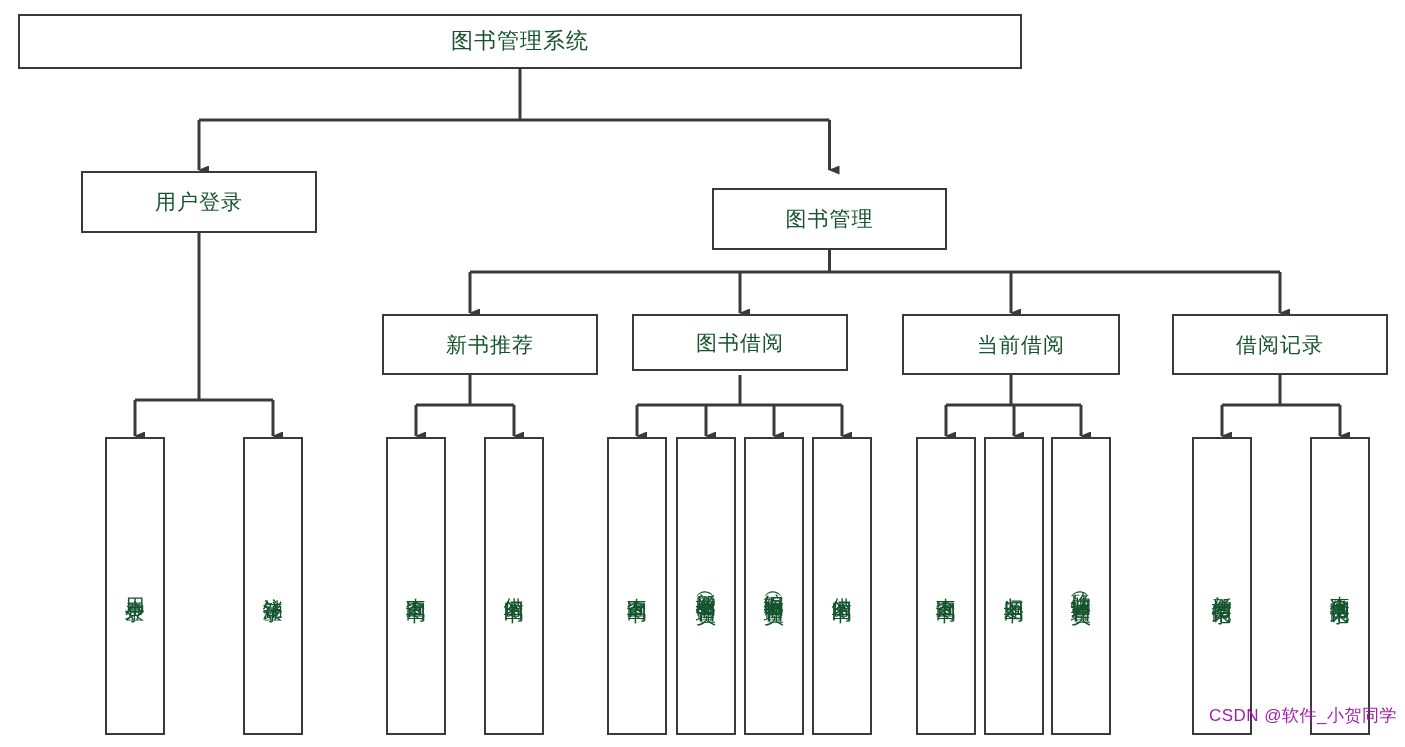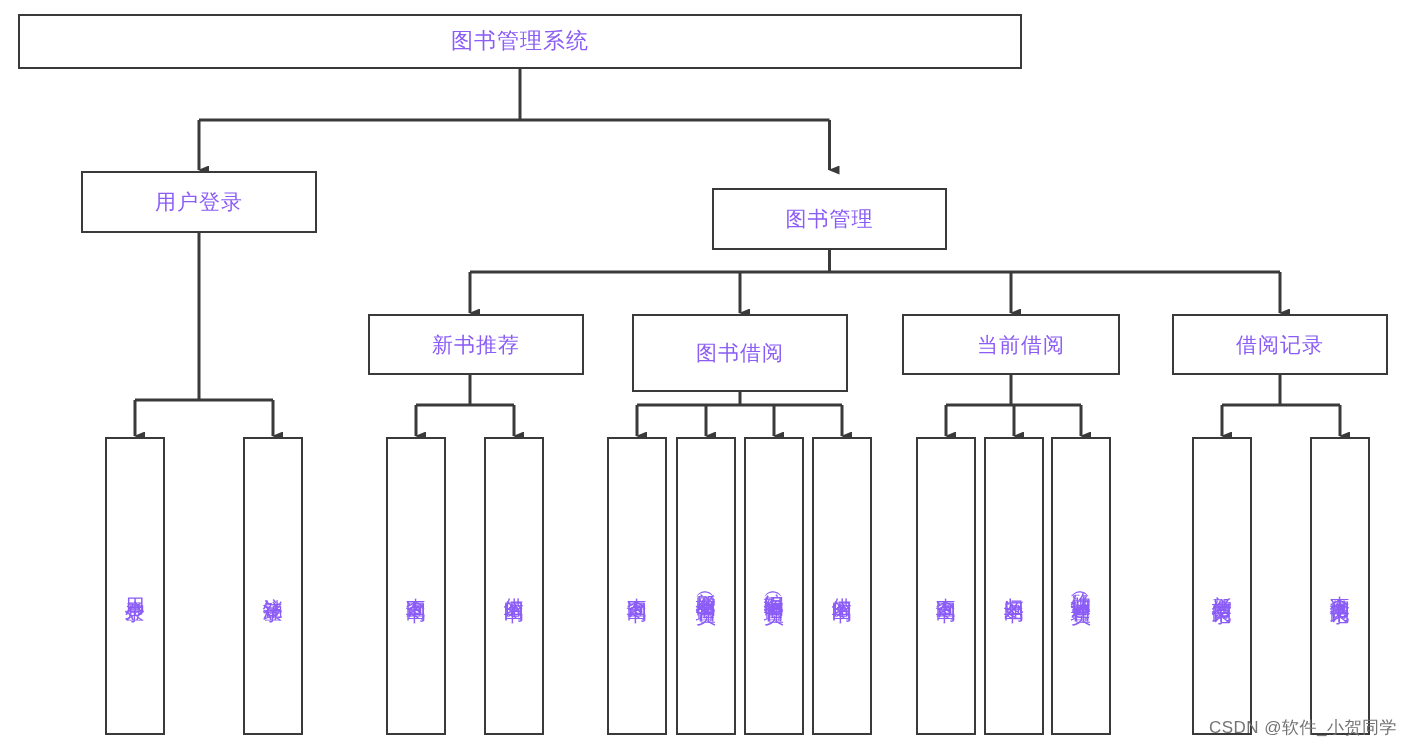--- a/index.html
+++ b/index.html
@@ -40,35 +40,35 @@
   }
   .node.vertical {
     writing-mode: vertical-rl;
     text-orientation: upright;
   }
   .node-label {
     font-size: 21px;
     line-height: 1.12;
     letter-spacing: 1px;
     white-space: nowrap;
-    color: #8b5cf6;
+    color: #14532d;
   }
   .node.vertical .node-label {
     letter-spacing: 2px;
     font-size: 20px;
   }
   .node.root .node-label {
     font-size: 22px;
   }
   .watermark {
     position: absolute;
     right: 8px;
-    bottom: 8px;
+    bottom: 20px;
     font-size: 17px;
-    color: #737373;
+    color: #a21caf;
     z-index: 5;
     white-space: nowrap;
     letter-spacing: 0.5px;
   }
 </style>
 </head>
 <body>
 
 <div id="diagram-root">
   <svg class="edges" viewBox="0 0 1405 747" xmlns="http://www.w3.org/2000/svg">
@@ -117,24 +117,24 @@
   <div id="node-layer">
       <div class="node horizontal root" style="left: 18px; top: 14px; width: 1004px; height: 55px;">
         <span class="node-label">图书管理系统</span>
       </div>
       <div class="node horizontal" style="left: 81px; top: 171px; width: 236px; height: 62px;">
         <span class="node-label">用户登录</span>
       </div>
       <div class="node horizontal" style="left: 712px; top: 188px; width: 235px; height: 62px;">
         <span class="node-label">图书管理</span>
       </div>
-      <div class="node horizontal" style="left: 368px; top: 314px; width: 216px; height: 61px;">
+      <div class="node horizontal" style="left: 382px; top: 314px; width: 216px; height: 61px;">
         <span class="node-label">新书推荐</span>
       </div>
-      <div class="node horizontal" style="left: 632px; top: 314px; width: 216px; height: 78px;">
+      <div class="node horizontal" style="left: 632px; top: 314px; width: 216px; height: 57px;">
         <span class="node-label">图书借阅</span>
       </div>
       <div class="node horizontal" style="left: 902px; top: 314px; width: 218px; height: 61px; padding-left: 20px;">
         <span class="node-label">当前借阅</span>
       </div>
       <div class="node horizontal" style="left: 1172px; top: 314px; width: 216px; height: 61px; align-items: center;">
         <span class="node-label">借阅记录</span>
       </div>
       <div class="node vertical" style="left: 105px; top: 437px; width: 60px; height: 298px;">
         <span class="node-label">用户登录</span>

